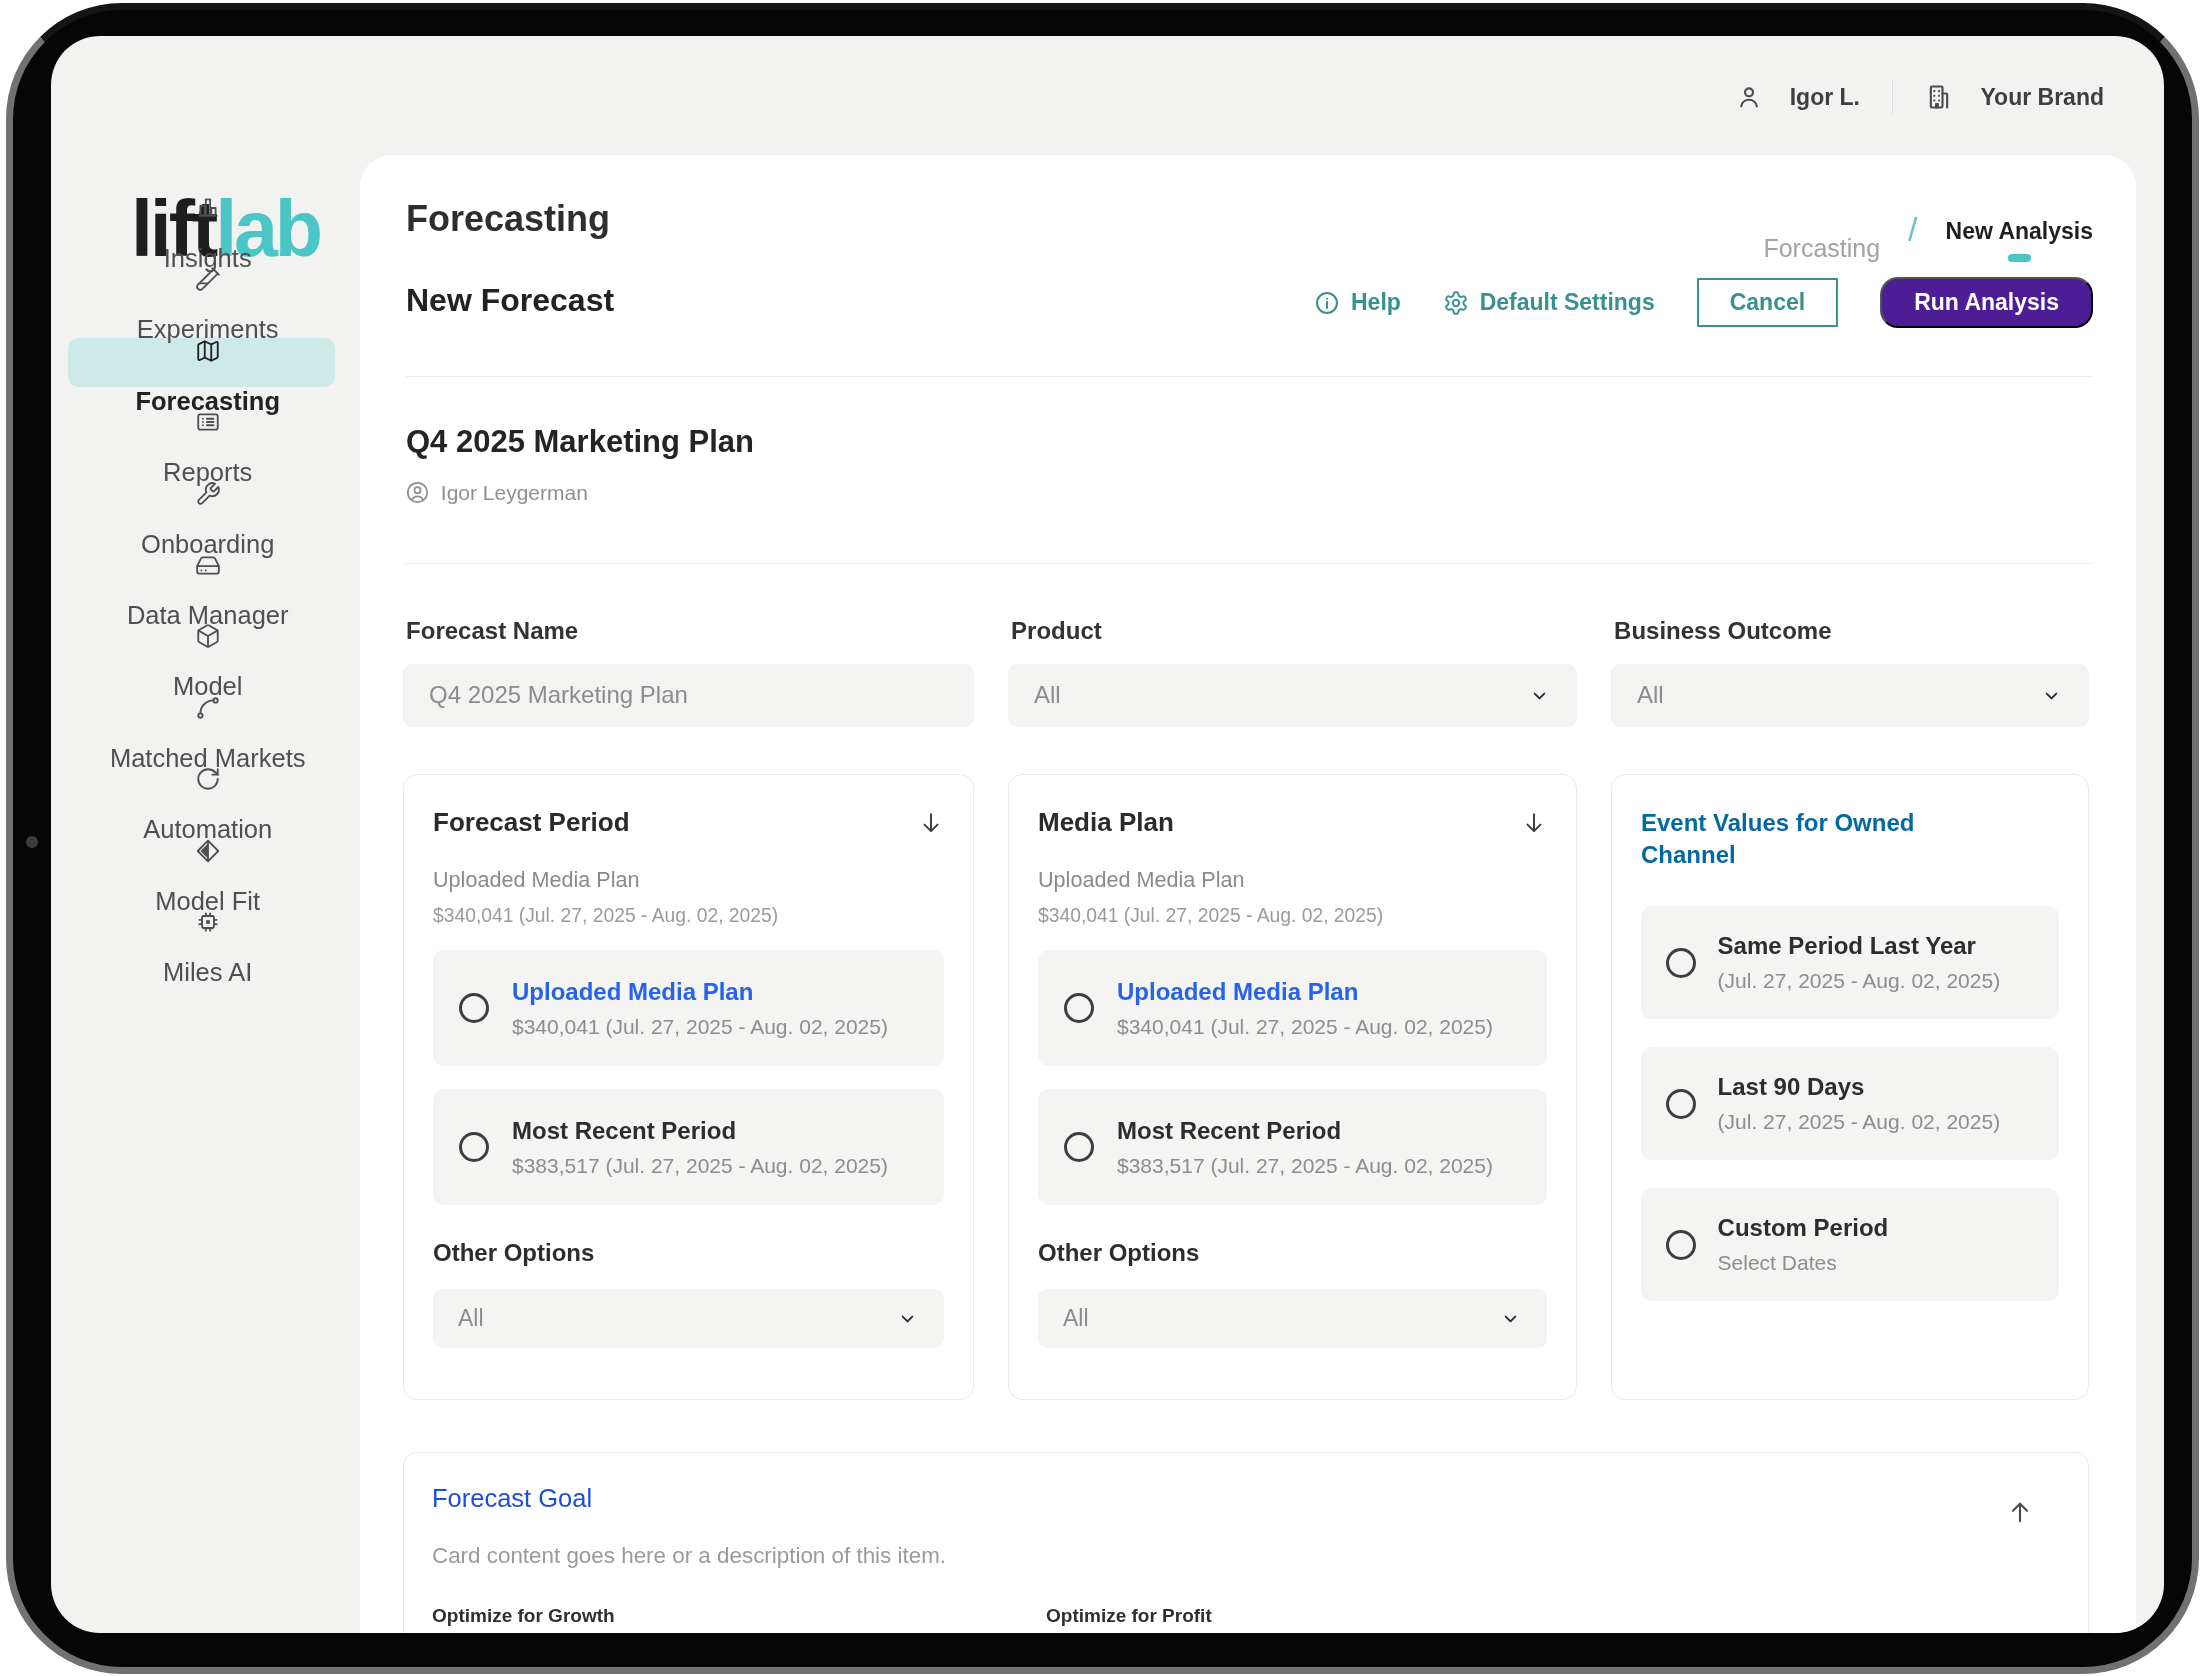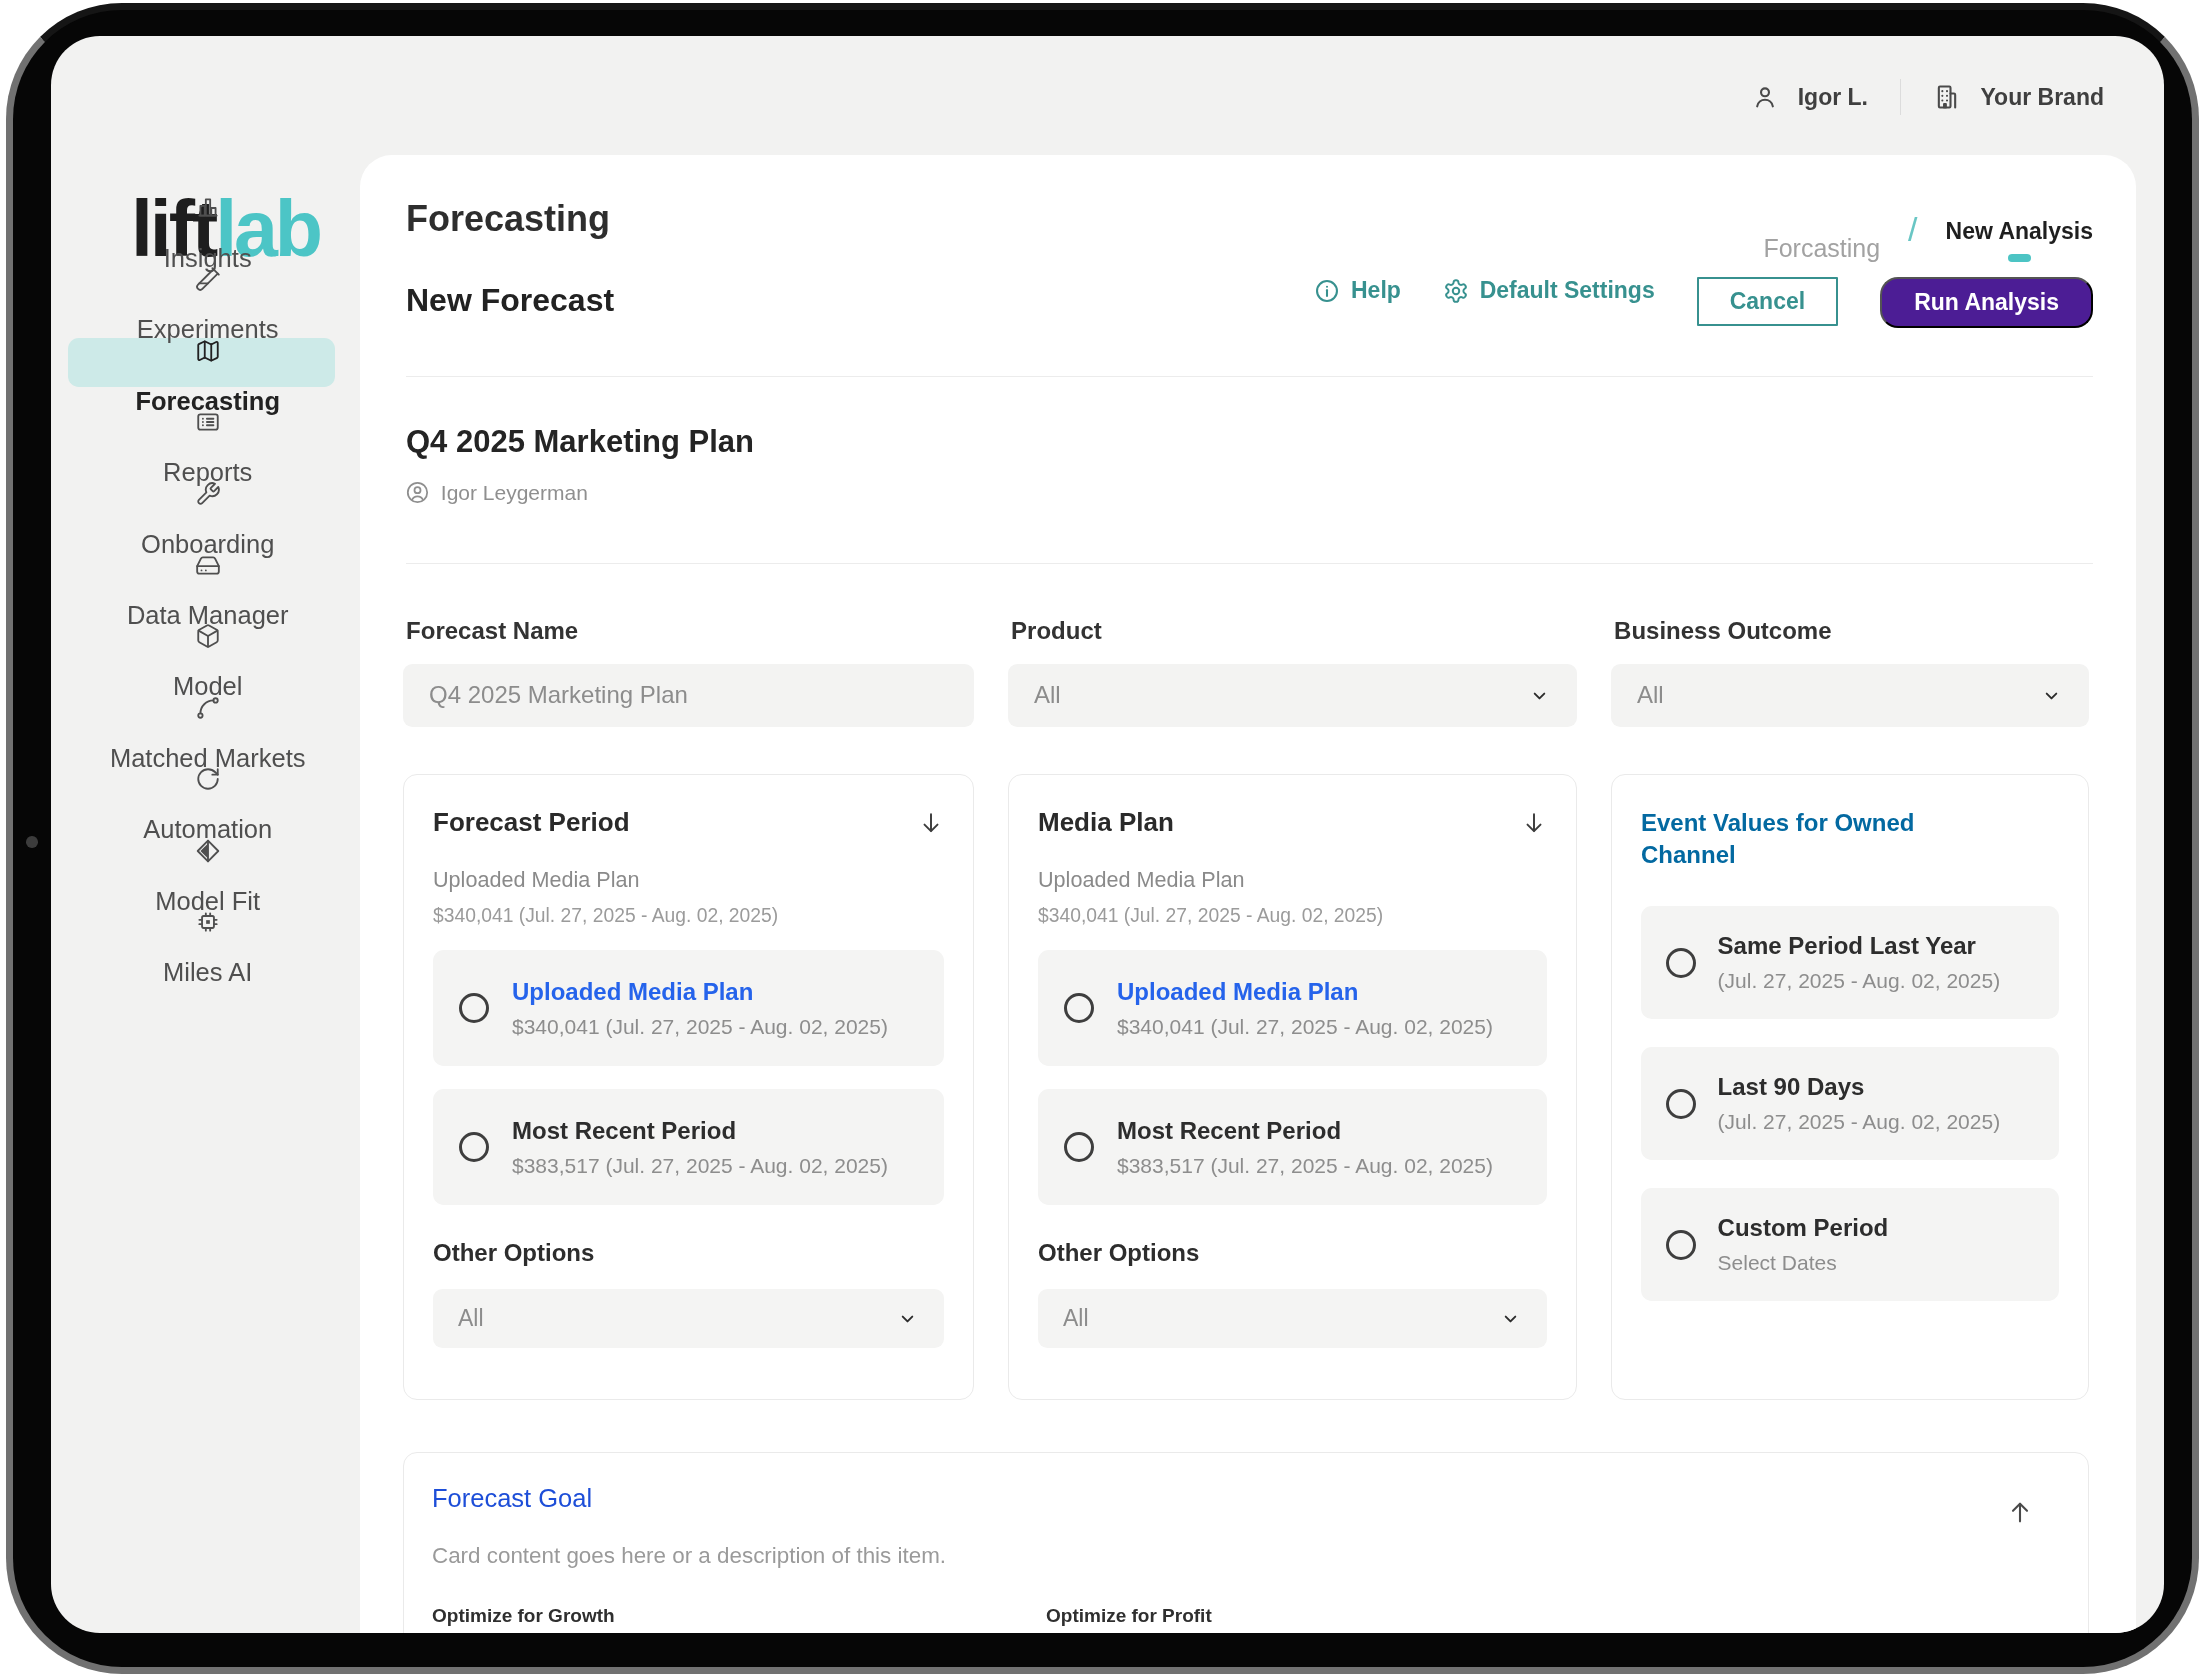--- a/index.html
+++ b/index.html
@@ -7,21 +7,21 @@
          font-family:"Liberation Sans","DejaVu Sans",sans-serif;-webkit-font-smoothing:antialiased;}
   
   .device{position:absolute;left:6.2px;top:3.1px;width:2193px;height:1671px;background:#060606;
           border:7.7px solid #717171;border-top-color:#151515;border-radius:116px;box-sizing:border-box;}
   .cam-dot{position:absolute;left:26px;top:836px;width:11.6px;height:11.6px;border-radius:50%;background:#3c3c3c;}
   
   .screen{position:absolute;left:51px;top:36px;width:2113px;height:1597px;background:#f2f2f1;
           border-radius:49px;overflow:hidden;}
   
   .topbar{position:absolute;top:34px;right:60px;height:54px;display:flex;align-items:center;}
-  .tb-item{display:flex;align-items:center;gap:19px;font-size:23px;font-weight:600;color:#3f3f3f;cursor:pointer;}
+  .tb-item{display:flex;align-items:center;gap:27px;font-size:23px;font-weight:600;color:#3f3f3f;cursor:pointer;}
   .tb-item svg{width:28px;height:28px;color:#4a4a4a;}
   .tb-divider{width:1.5px;height:36px;background:#dcdcdc;margin:0 32px;}
   
   .logo{position:absolute;left:80px;top:153px;font-size:79px;font-weight:700;letter-spacing:-3.1px;color:#1e1e1e;line-height:1;}
   .logo .accent{color:#4cc5c6;}
   
   .nav{position:absolute;left:17px;top:159px;width:267px;}
   .nav-item{height:49px;border-radius:10.8px;display:flex;align-items:center;padding-left:12.4px;gap:23px;
             margin-bottom:22.4px;color:#4f4f4f;font-size:25.5px;font-weight:500;cursor:pointer;flex-direction:column;}
   .nav-item svg{width:26px;height:26px;flex:none;}
@@ -29,21 +29,21 @@
   
   .panel{position:absolute;left:309px;top:119px;width:1776px;height:1630px;background:#fff;border-radius:32px 32px 0 0;}
   .page-title{position:absolute;left:46px;top:43px;font-size:36px;font-weight:700;color:#2e2e2e;}
   .breadcrumb{position:absolute;right:43px;top:57px;display:flex;align-items:flex-start;gap:28px;}
   .bc-parent{font-size:25px;color:#a2a2a2;padding-top:6.2px;cursor:pointer;margin-top:16px;}
   .bc-sep{font-size:34px;color:#69c6c4;font-weight:300;line-height:1;}
   .bc-current{display:flex;flex-direction:column;align-items:center;gap:9.3px;padding-top:6.2px;
               font-size:23px;font-weight:700;color:#1f1f1f;cursor:pointer;}
   .bc-dash{width:23px;height:7.7px;border-radius:3.9px;background:#4cc4c4;}
   .subtitle{position:absolute;left:46px;top:127px;font-size:32px;font-weight:700;color:#222;}
-  .actions{position:absolute;right:43px;top:122px;display:flex;align-items:flex-start;gap:42px;}
+  .actions{position:absolute;right:43px;top:122px;display:flex;align-items:center;gap:42px;}
   .link-btn{display:flex;align-items:center;gap:10.8px;color:#37918f;font-size:23px;font-weight:600;cursor:pointer;}
   .link-btn svg{width:26px;height:26px;}
   .btn-cancel{height:49px;padding:0 31px;border:2.3px solid #37918f;border-radius:1px;color:#37918f;
               font-size:23px;font-weight:600;background:#fff;display:flex;align-items:center;cursor:pointer;box-sizing:border-box;}
   .btn-run{height:51px;padding:0 32px;background:#4c1d95;border-radius:18px;color:#fff;
            font-size:23px;font-weight:600;display:flex;align-items:center;cursor:pointer;}
   .rule{position:absolute;left:46px;right:43px;border-top:1.5px solid #ececec;}
   .r1{top:221px;} .r2{top:408px;}
   .plan-title{position:absolute;left:46px;top:269px;font-size:31px;font-weight:700;color:#242424;}
   .owner{position:absolute;left:45px;top:325px;display:flex;align-items:center;gap:10.8px;color:#8f8f8f;font-size:21px;}

